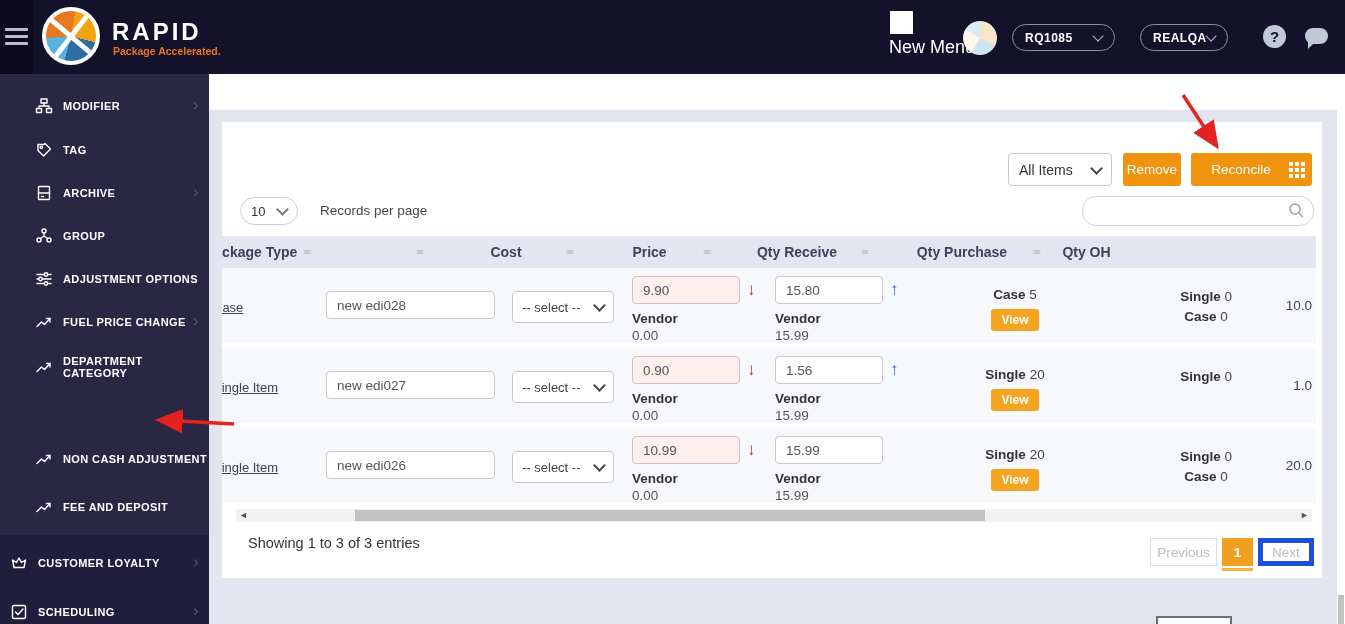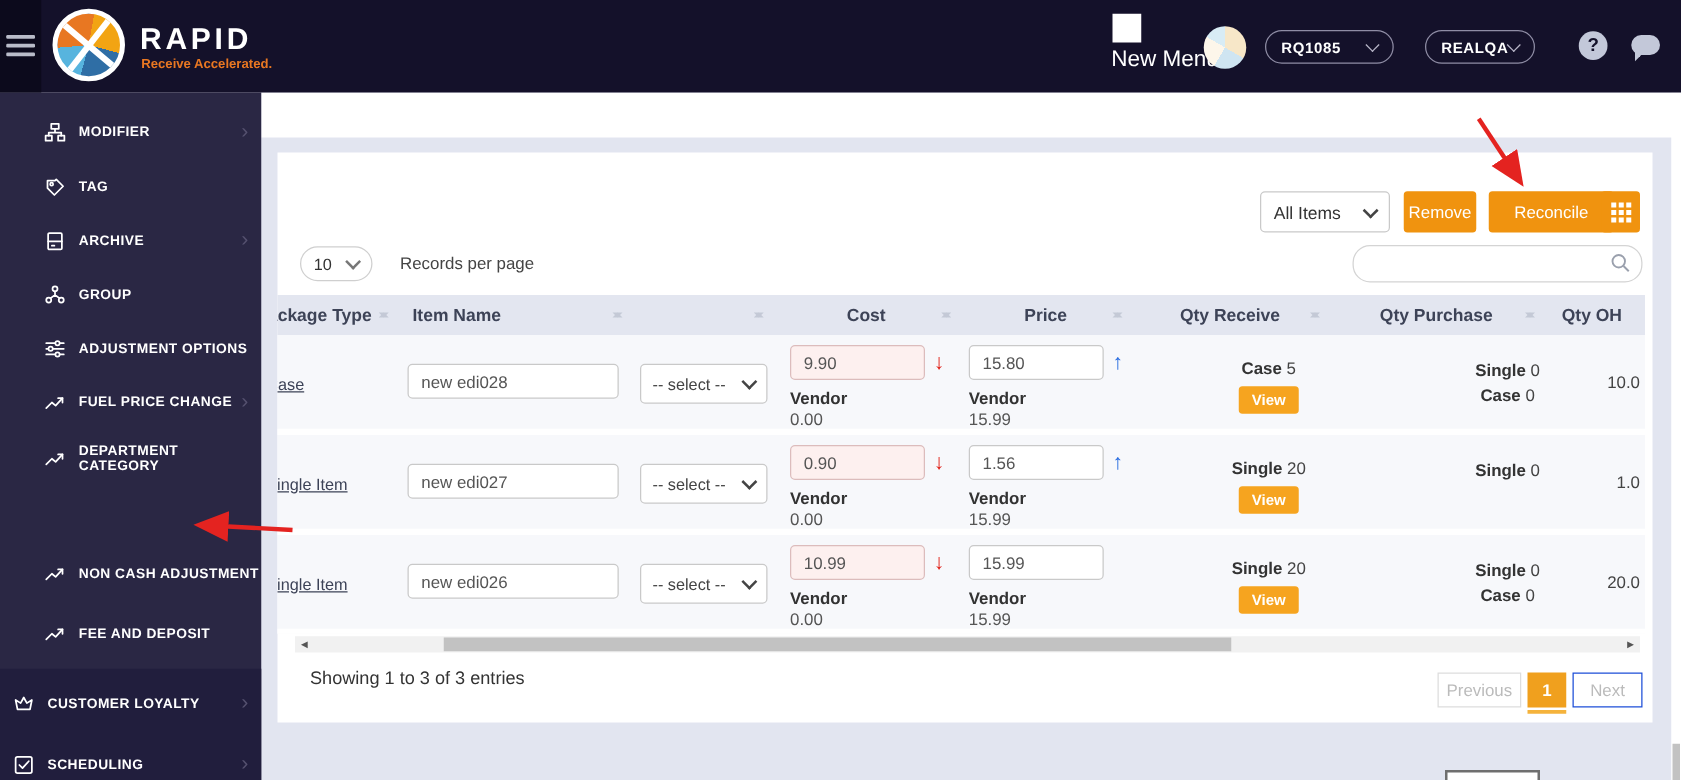--- a/index.html
+++ b/index.html
@@ -108,21 +108,21 @@
   .hscroll{position:absolute;left:14px;top:387px;width:1076px;height:13px;background:#f1f1f1;}
   .hthumb{position:absolute;left:119px;top:1px;width:630px;height:11px;background:#c2c2c2;cursor:pointer;}
   .harrow{position:absolute;top:1px;font-size:9px;color:#555;cursor:pointer;line-height:11px;}
   .harrow.l{left:3px;} .harrow.r{right:3px;}
   .showing{position:absolute;left:26px;top:413px;font-size:14.5px;color:#333;}
   .pgbtn{position:absolute;top:416px;height:28px;box-sizing:border-box;display:flex;align-items:center;justify-content:center;
     font-size:13.5px;cursor:pointer;}
   .pg-prev{left:928px;width:67px;border:1px solid #ddd;background:#fff;color:#bbb;}
   .pg-cur{left:1000px;width:31px;background:#f0a01e;color:#fff;font-weight:bold;}
   .pg-underline{position:absolute;left:1000px;top:446px;width:31px;height:3px;background:#f5b33c;}
-  .pg-next{left:1036px;width:56px;border:1px solid #1d4ed8;background:#fff;color:#bbb;}
+  .pg-next{left:1036px;width:56px;border:5px solid #1d4ed8;background:#fff;color:#bbb;}
 
   .cutbox{position:absolute;left:1156px;top:616px;width:76px;height:8px;background:#fff;border:2px solid #6f6f6f;border-bottom:none;box-sizing:border-box;}
   .annot{position:absolute;left:0;top:0;z-index:40;pointer-events:none;}
 </style>
 </head>
 <body>
 
 <div class="screen">
 
   <div class="tophdr">
@@ -130,21 +130,21 @@
     <div class="hamburger">
         <span></span>
         <span></span>
         <span></span>
       </div>
     <div class="logo-badge">
         <i class="x1"></i>
         <i class="x2"></i>
       </div>
     <div class="brand-name">RAPID</div>
-    <div class="brand-tag">Receive Accelerated.</div>
+    <div class="brand-tag">Package Accelerated.</div>
     <div class="newmenu-sq"></div>
     <div class="newmenu-lb">New Menu</div>
     <div class="avatar"></div>
     <div class="pill pill1">
       <span>RQ1085</span>
       <span class="chev"></span>
     </div>
     <div class="pill pill2">
       <span>REALQA</span>
       <span class="chev"></span>
@@ -307,24 +307,20 @@
       <span>10</span>
       <span class="dk-chev"></span>
     </div>
     <div class="records-lbl">Records per page</div>
 
     <div class="tviewport">
       <div class="tinner">
         <div class="trowflex thead">
           <div class="c1 hc">
               <span>Package Type</span>
-              <span class="sort"></span>
-            </div>
-          <div class="c2 hc">
-              <span>Item Name</span>
               <span class="sort"></span>
             </div>
           <div class="c3 hc">
               <span></span>
               <span class="sort"></span>
             </div>
           <div class="c4 hc ctr">
               <span>Cost</span>
               <span class="sort"></span>
             </div>

